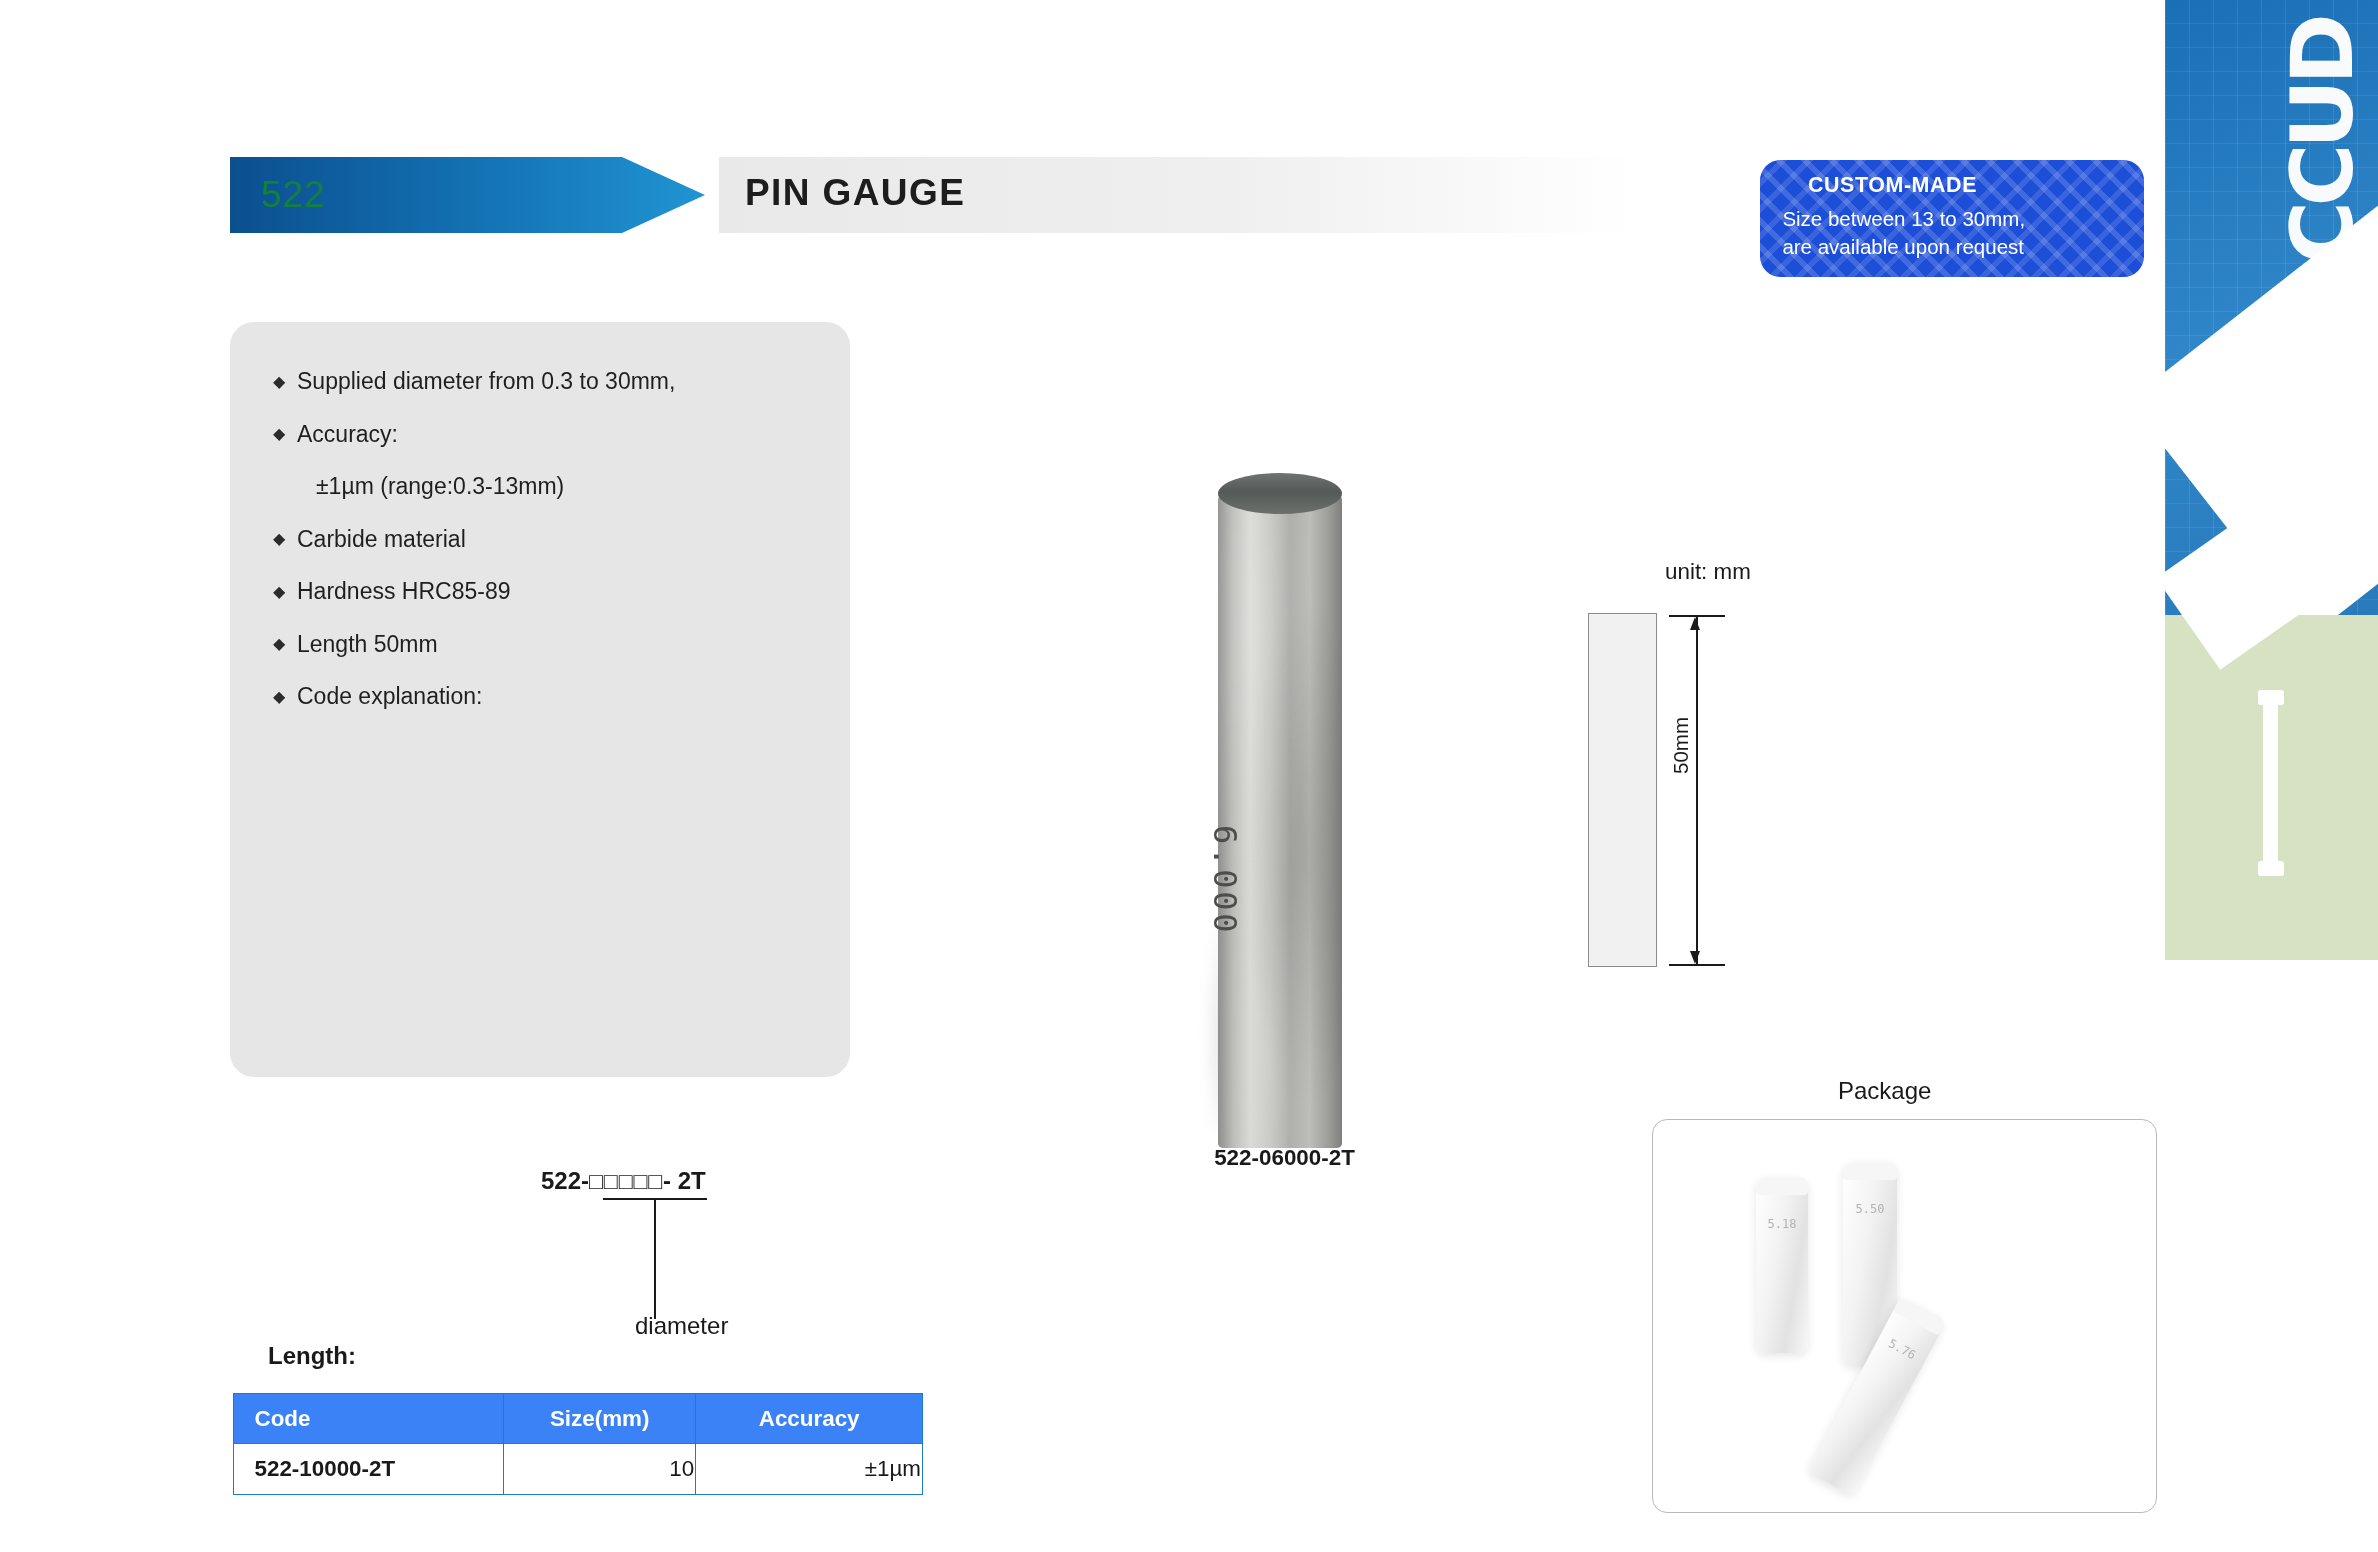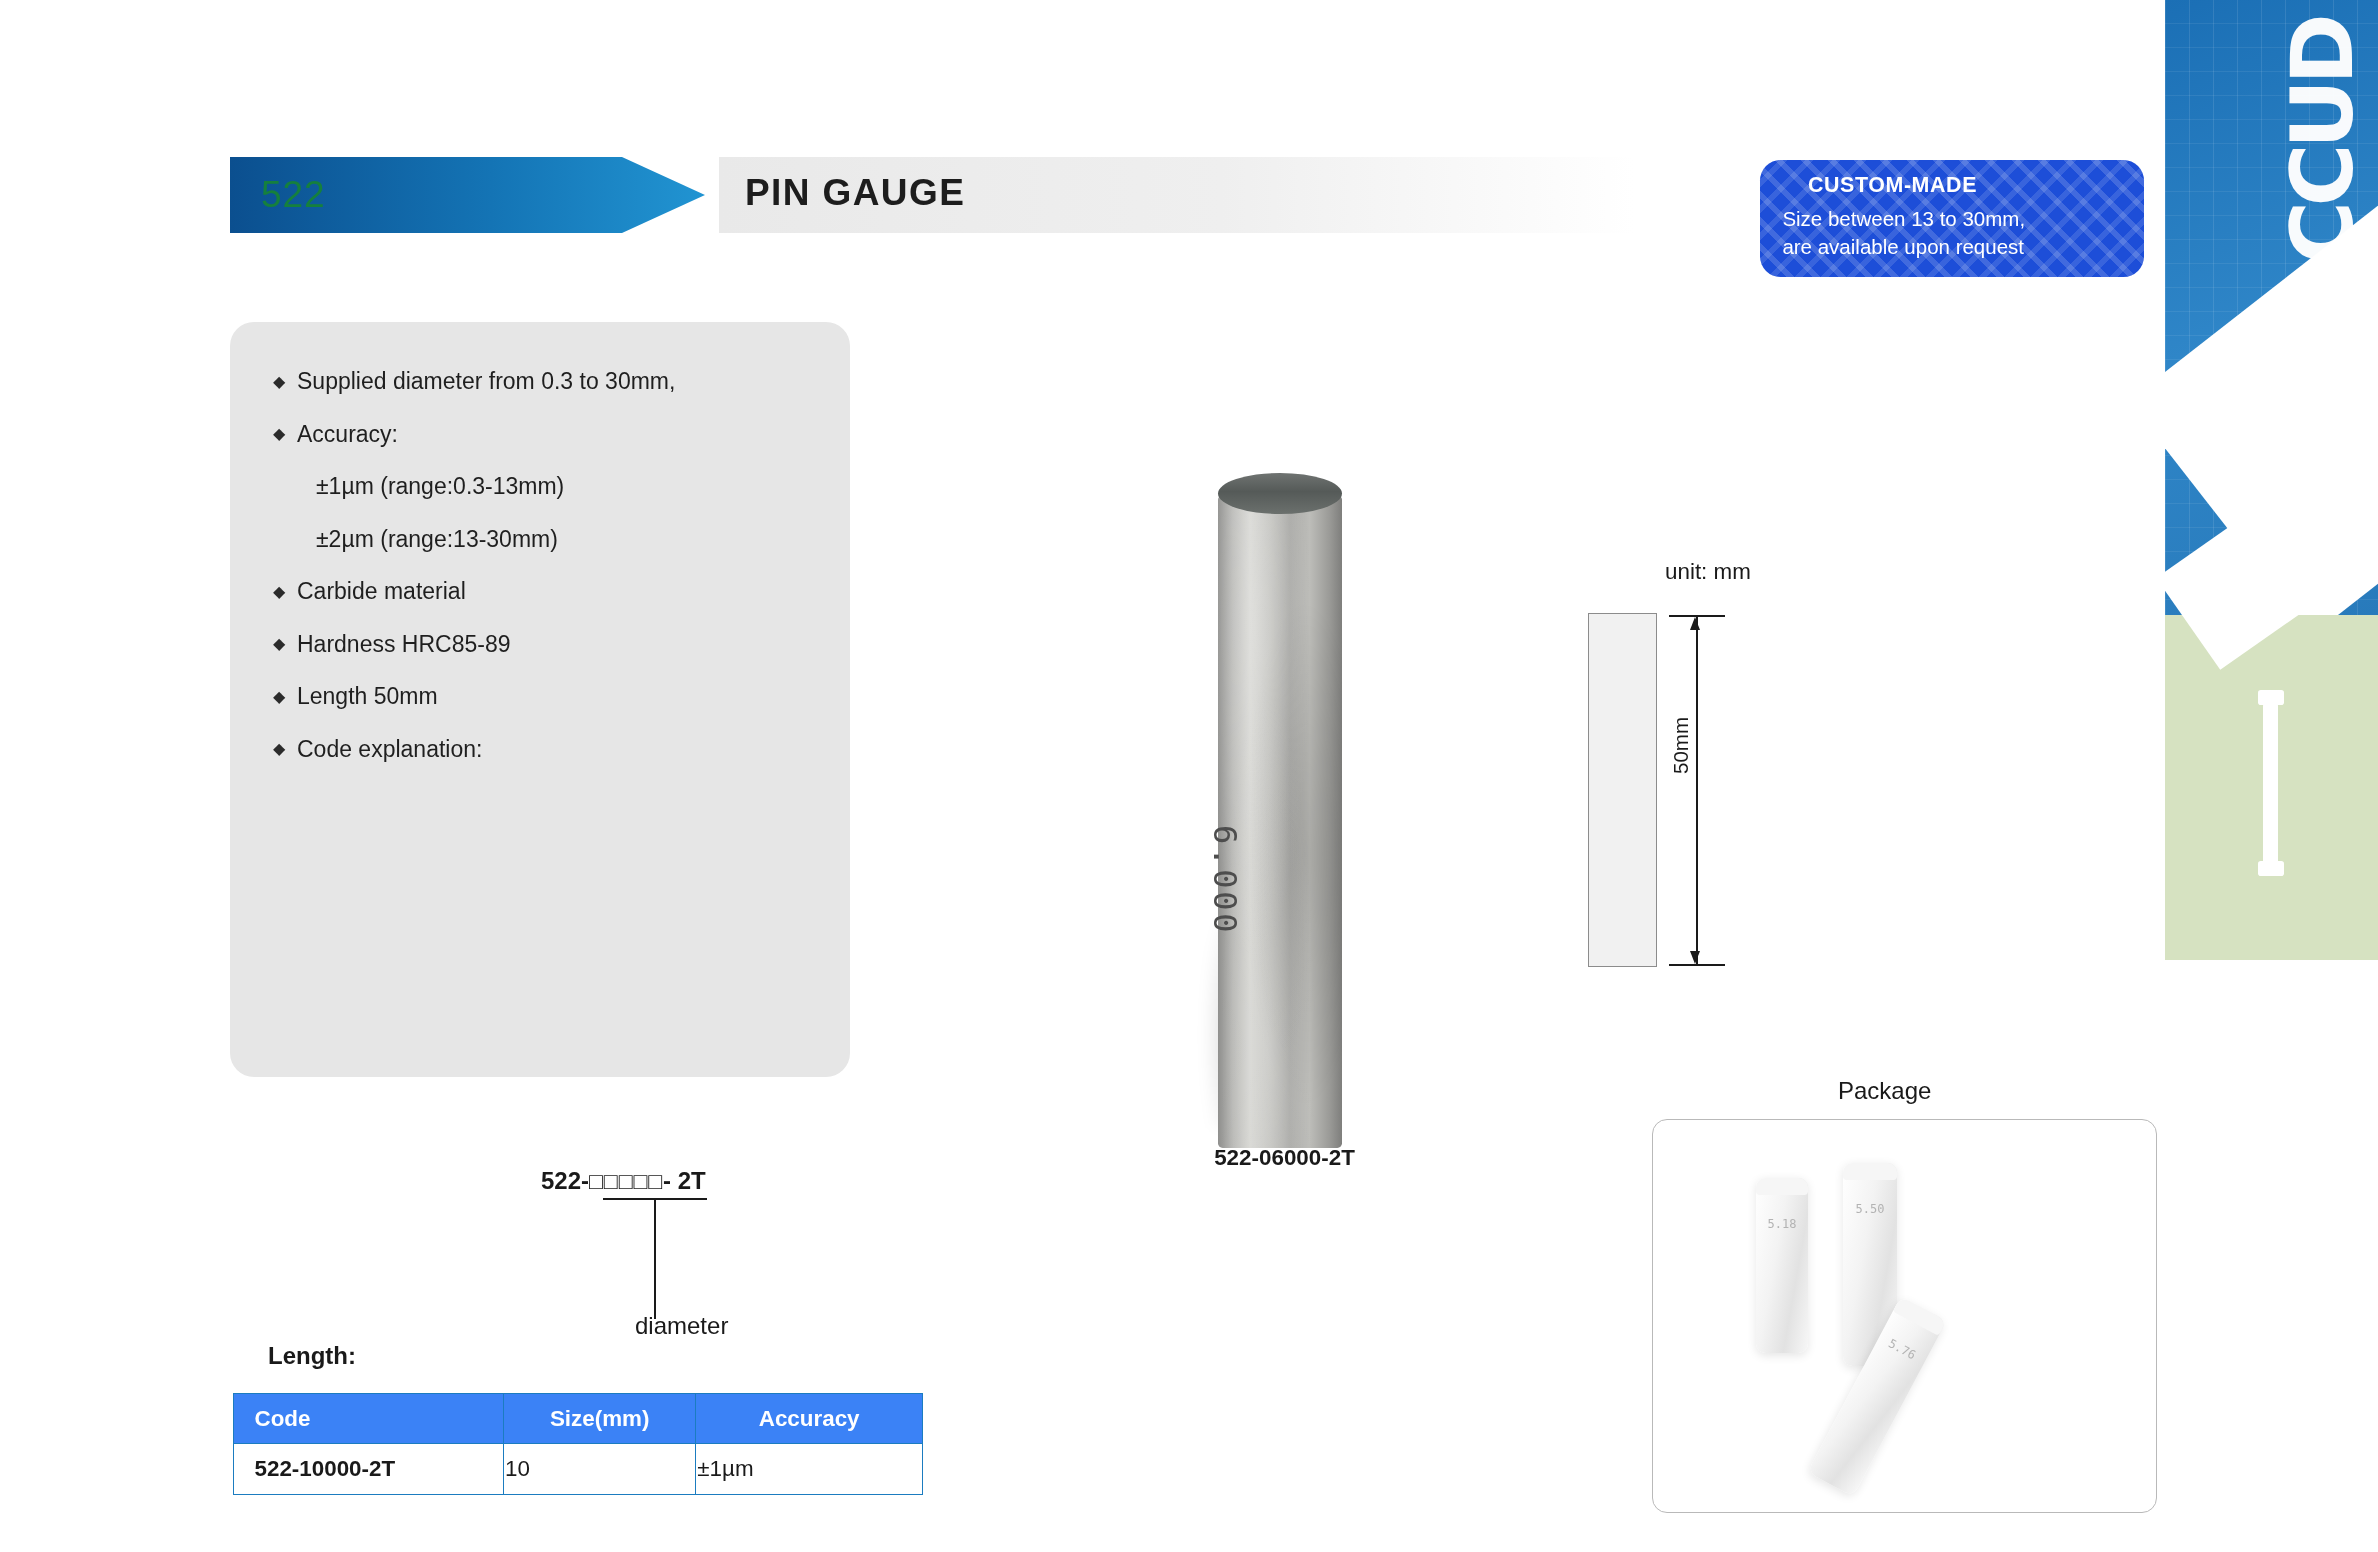--- a/index.html
+++ b/index.html
@@ -491,21 +491,21 @@
     height: 47px;
     border: 0.9px solid #1b7cc0;
     text-align: center;
   }
   .example-table th.c1 { width: 261px; text-align: left; padding-left: 20.5px; }
   .example-table th.c2 { width: 196px; }
   .example-table th.c3 { width: 233px; margin-top: 28px; }
   .example-table td {
     height: 48px;
     border: 0.9px solid #1b7cc0;
-    text-align: left;
+    text-align: right;
     color: #1a1a1a;
     background: #ffffff;
   }
   .example-table td.c1 {
     text-align: left;
     padding-left: 20.5px;
     font-weight: bold;
   }
 </style>
 </head>
@@ -545,21 +545,20 @@
     <div class="feat-row">
       <span class="feat-bullet">◆</span>
       <span class="feat-text">Supplied diameter from 0.3 to 30mm,</span>
     </div>
 
     <div class="feat-row">
       <span class="feat-bullet">◆</span>
       <span class="feat-text">Accuracy:</span>
     </div>
     <div class="feat-sub">±1µm (range:0.3-13mm)</div>
-    <div class="feat-sub">±2µm (range:13-30mm)</div>
 
     <div class="feat-row">
       <span class="feat-bullet">◆</span>
       <span class="feat-text">Carbide material</span>
     </div>
 
     <div class="feat-row">
       <span class="feat-bullet">◆</span>
       <span class="feat-text">Hardness HRC85-89</span>
     </div>

